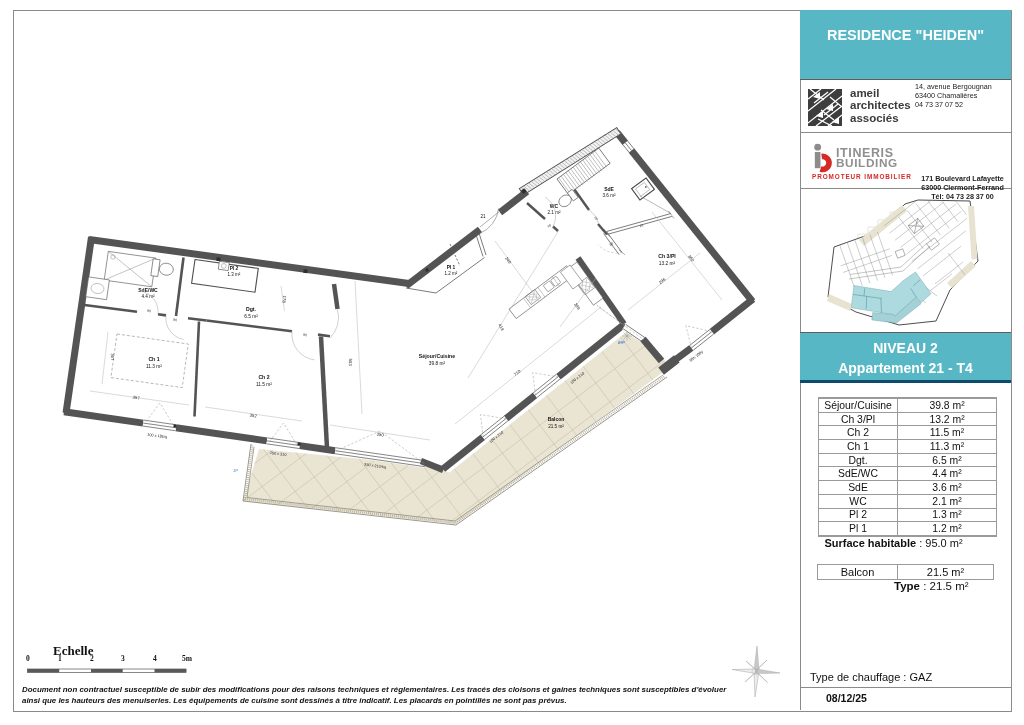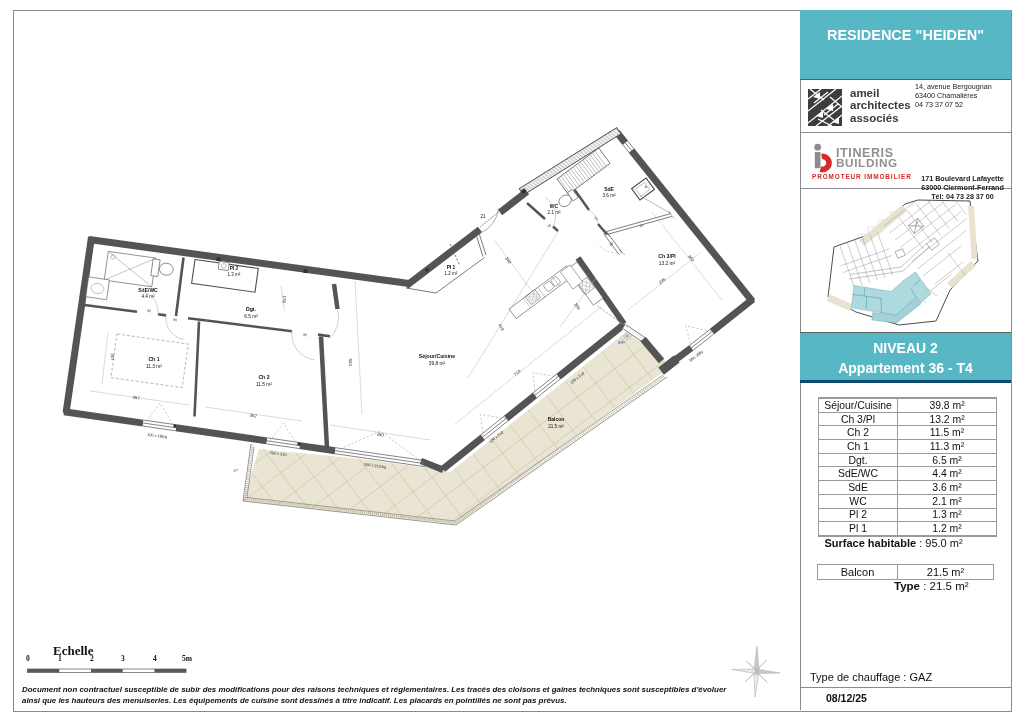--- a/index.html
+++ b/index.html
@@ -84,21 +84,21 @@
 
     <g transform="translate(843.6,254.8) scale(0.116,0.13)" stroke="#5a98a2" stroke-width="3" fill="#addade">
       <path d="M89,236 L410,283 L480,227 L503,207 L527,190 L620,132 L754,300 L666,369 L645,338 L626,325 L446,470 L424,459 L66,408 Z"></path>
       <path d="M251,444 L243,501 L456,525 L667,377 L626,325 L446,470 L424,459 L251,444 Z" fill="#a3d1d6"></path>
       <path d="M183,257 L176,316 M82,305 L330,336 M199,321 L195,416 M321,336 L327,448 M578,258 L624,324 M601,238 L660,192" stroke="#5a98a2" stroke-width="5" fill="none"></path>
     </g>
   </svg>
 
   <div class="abs" style="left:800px;top:332px;width:211px;height:47px;background:#57b7c4;border-top:1px solid #5d5d5d;border-bottom:3px solid #0c4a6e;color:#fff;text-align:center;">
     <div style="margin-top:7px;font-size:14px;font-weight:bold;">NIVEAU 2</div>
-    <div style="margin-top:4px;font-size:14px;font-weight:bold;">Appartement 36 - T4</div>
+    <div style="margin-top:4px;font-size:14px;font-weight:bold;">Appartement 21 - T4</div>
   </div>
 
   <div class="abs" style="left:818px;top:397px;width:177px;border:1px solid #9a9a9a;font-size:10.4px;color:#111;">
     <table style="border-collapse:collapse;width:100%;font-size:10.4px;color:#111;">
       <tbody>
       <tr>
             <td class="tc1">Séjour/Cuisine</td>
             <td class="tc2">39.8 m²</td>
           </tr>
       <tr>

